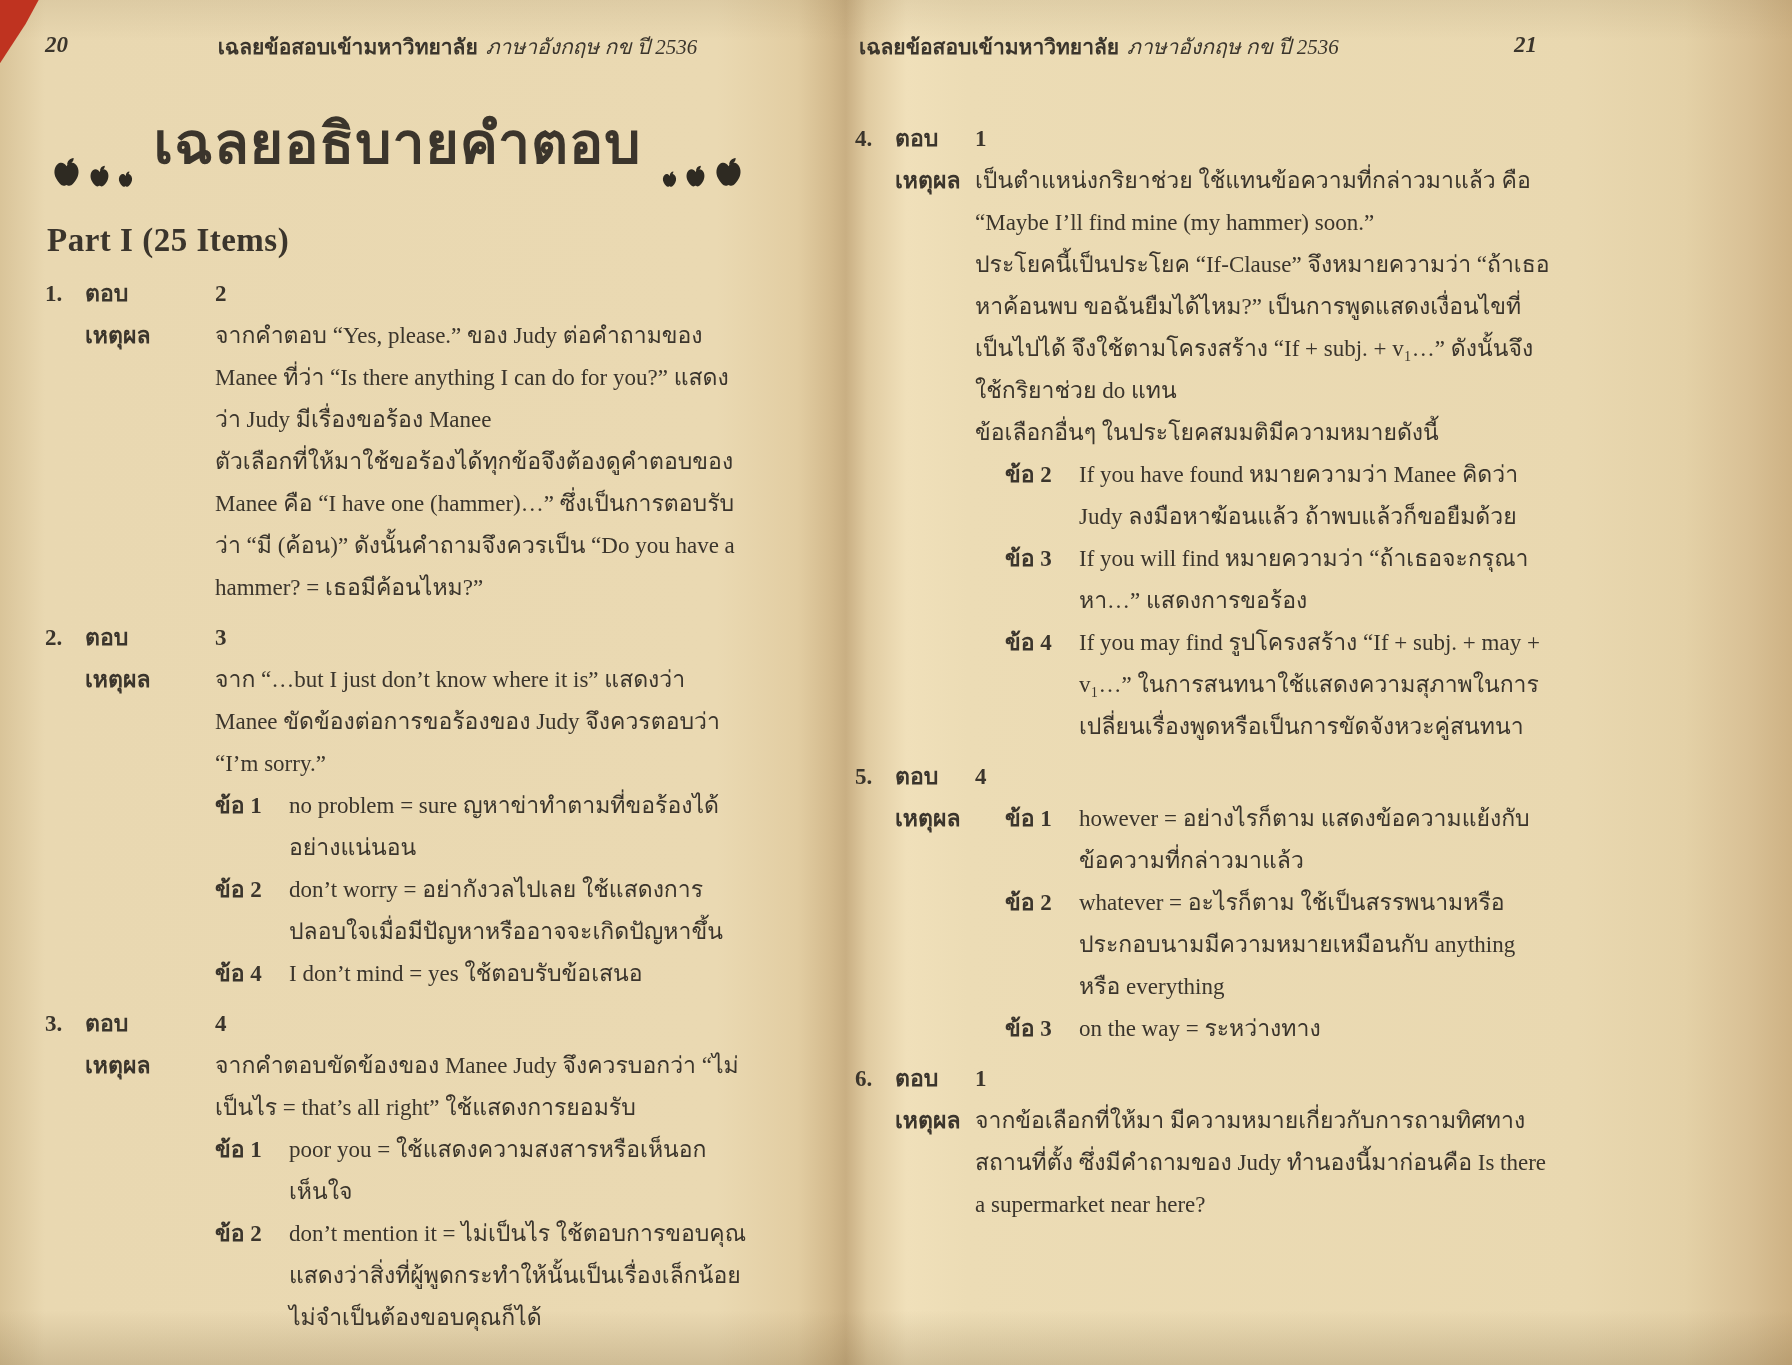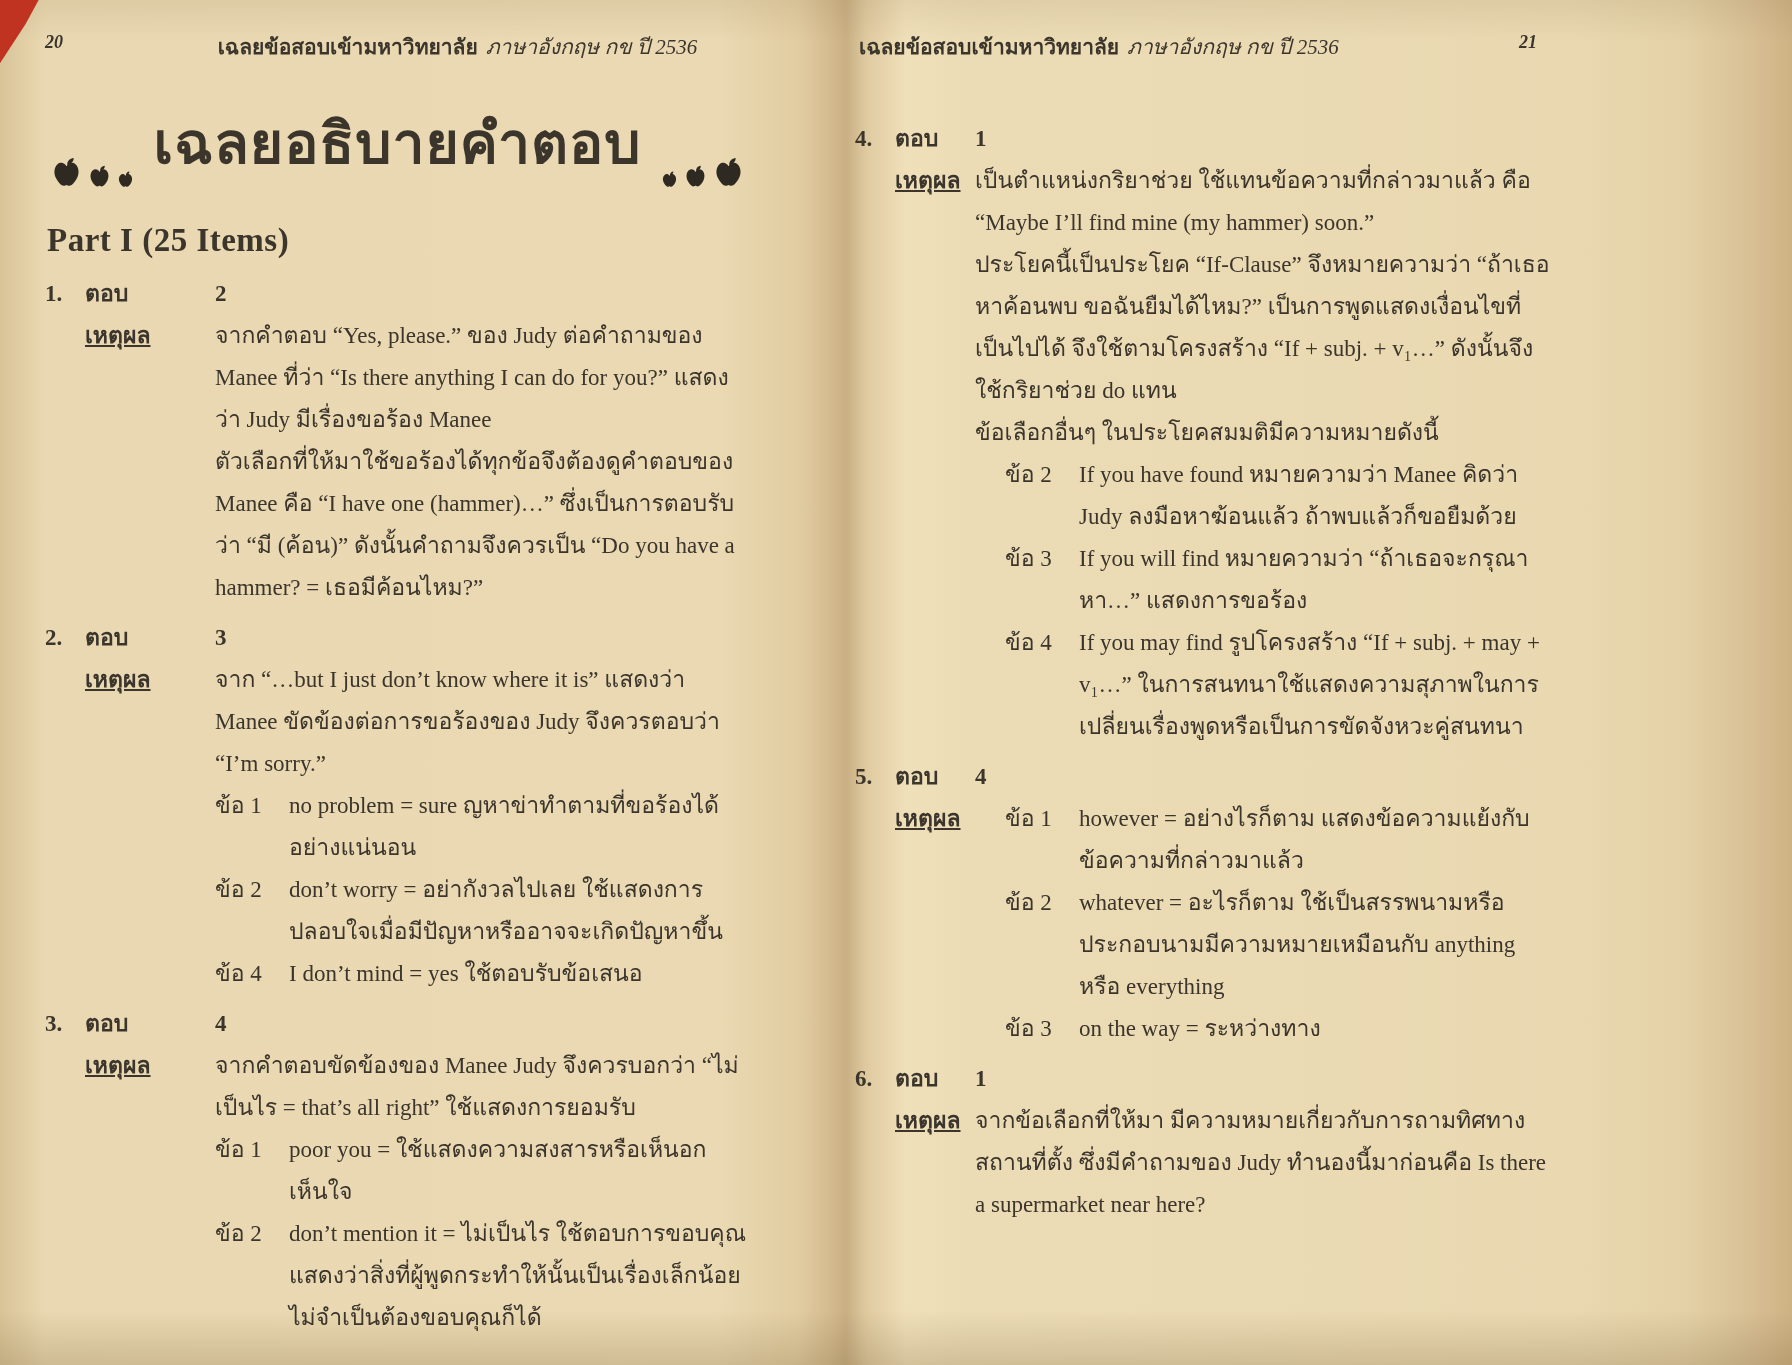--- a/index.html
+++ b/index.html
@@ -24,21 +24,21 @@
   .page-left{left:0;width:795px;padding:30px 45px 0 45px;}
   .page-right{left:830px;width:745px;padding:30px 20px 0 25px;}
 
   
   .phead{position:relative;height:40px;}
   .runhead{font-size:21px;white-space:nowrap;}
   .page-left .runhead{text-align:center;padding-left:120px;}
   .page-right .runhead{text-align:left;padding-left:4px;}
   .rh-main{font-weight:bold;}
   .rh-sub{font-style:italic;margin-left:8px;}
-  .pageno{font-style:italic;font-weight:bold;font-size:18px;position:absolute;top:2px;}
+  .pageno{font-style:italic;font-weight:bold;font-size:23px;position:absolute;top:2px;}
   .pn-left{left:0;}
   .pn-right{right:18px;}
 
   
   .main-title{display:flex;align-items:flex-end;justify-content:center;gap:20px;margin-top:26px;height:92px;font-family:Liberation Serif, serif;}
   .title-text{font-size:57px;font-weight:bold;margin:0;letter-spacing:1px;white-space:nowrap;}
   .apples{display:flex;align-items:flex-end;gap:6px;}
   .apple{fill:#2e2a22;display:block;}
   .a-lg{width:31px;height:31px;}
   .a-md{width:23px;height:23px;}
@@ -53,29 +53,29 @@
 
   
   .items{margin-top:14px;}
   .page-right .items{margin-top:48px;}
   .item{margin-top:8px;font-size:23px;line-height:42px;}
   .ihead{display:flex;font-weight:bold;}
   .inum{flex:0 0 40px;}
   .albl{flex:0 0 130px;}
   .page-right .albl{flex:0 0 80px;}
   .rrow{display:flex;padding-left:40px;}
-  .rlbl{flex:0 0 130px;font-weight:bold;text-decoration:underline;}
+  .rlbl{flex:0 0 130px;font-weight:bold;}
   .page-right .rlbl{flex:0 0 80px;}
   .rbody{flex:1;min-width:0;}
   .rbody{max-width:540px;}
   .page-right .rbody{max-width:575px;}
   .rp{margin:0;}
   .opt{display:flex;}
   .page-right .opt{padding-left:30px;}
-  .olbl{flex:0 0 74px;font-weight:normal;}
+  .olbl{flex:0 0 74px;font-weight:bold;}
   .otext{margin:0;flex:1;min-width:0;}
 </style>
 </head>
 <body>
 
 <svg width="0" height="0" style="position:absolute" aria-hidden="true">
   <symbol id="apple-shape" viewBox="0 0 100 100">
     <path d="M50 30 C44 17 30 15 21 23 C10 33 8 52 16 68 C23 82 33 93 41 93 C46 93 47 90 50 90 C53 90 54 93 59 93 C67 93 77 82 84 68 C92 52 90 33 79 23 C70 15 56 17 50 30 Z"></path>
     <path d="M52 25 C52 13 61 4 73 3 C74 14 64 24 52 25 Z"></path>
   </symbol>

